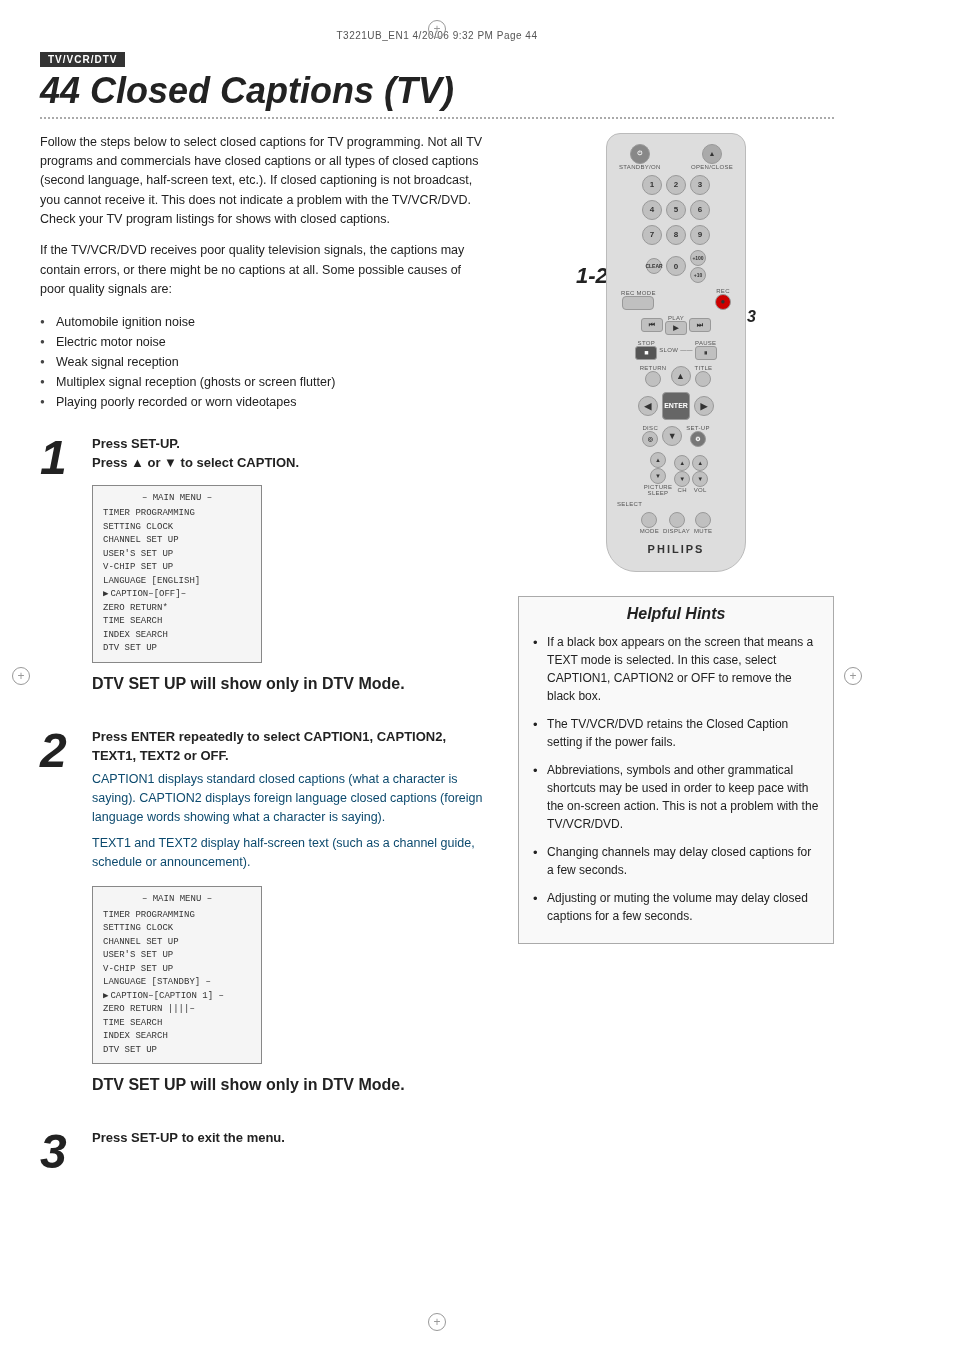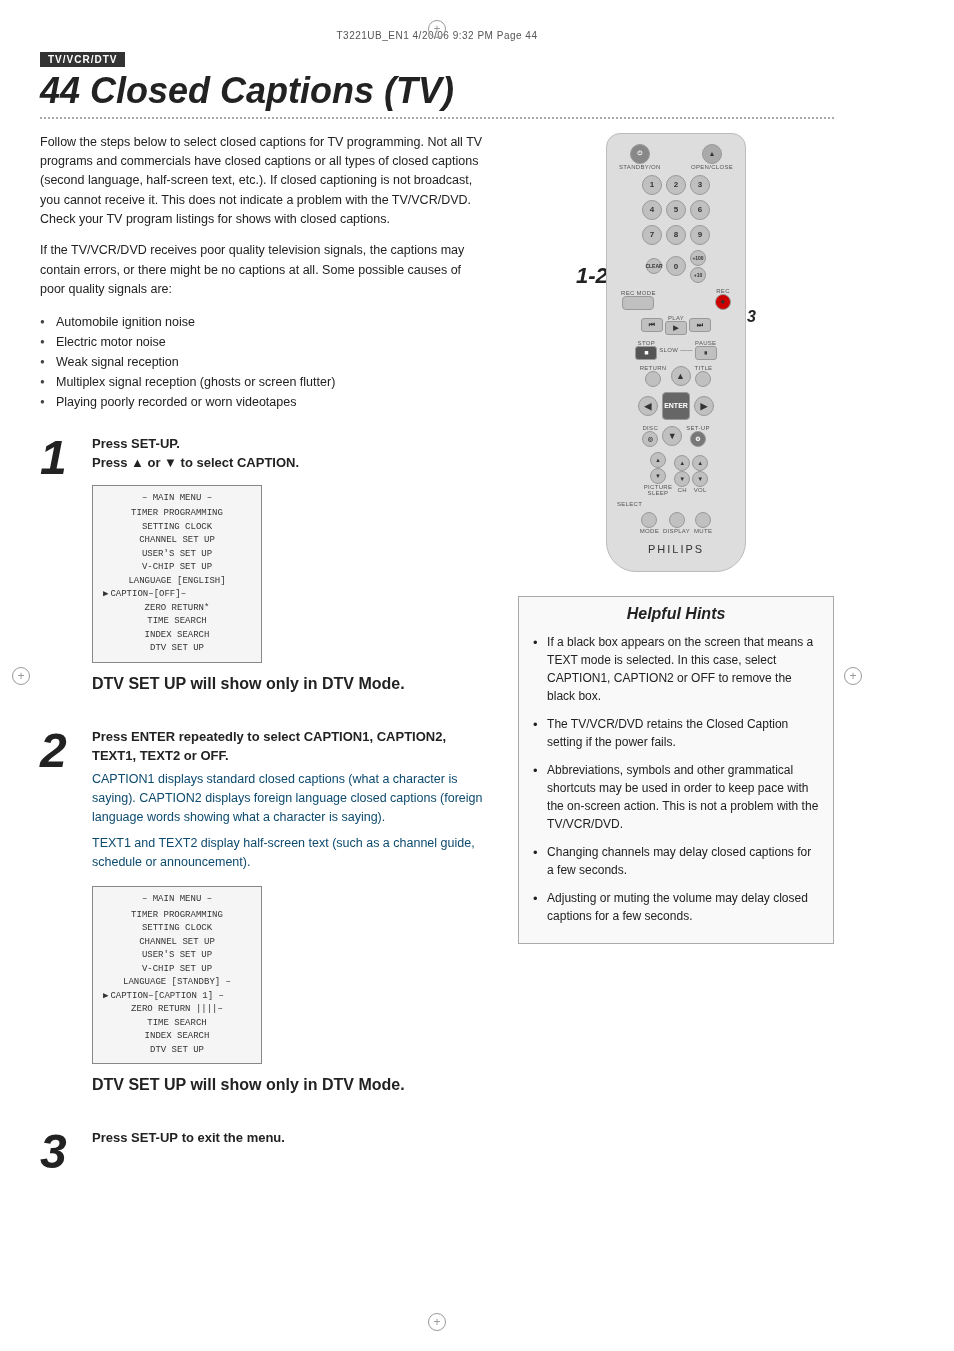--- a/index.html
+++ b/index.html
@@ -159,21 +159,20 @@
     }
 
     .menu-box .menu-header {
       text-align: center;
       font-size: 9px;
       margin-bottom: 2px;
     }
 
     .menu-box .menu-item {
       font-size: 9px;
-      text-align: center;
     }
 
     .menu-box .menu-item.selected {
       display: flex;
       align-items: center;
       gap: 2px;
     }
 
     .menu-box .arrow {
       font-size: 9px;
@@ -255,21 +254,21 @@
 
     .remote-label {
       font-size: 6px;
       color: #555;
       text-align: center;
       letter-spacing: 0.3px;
     }
 
     .philips-brand {
       font-size: 11px;
-      font-weight: normal;
+      font-weight: bold;
       letter-spacing: 2px;
       color: #333;
       margin-top: 4px;
     }
 
     
     .step-marker {
       position: absolute;
       font-size: 14px;
       font-weight: bold;

